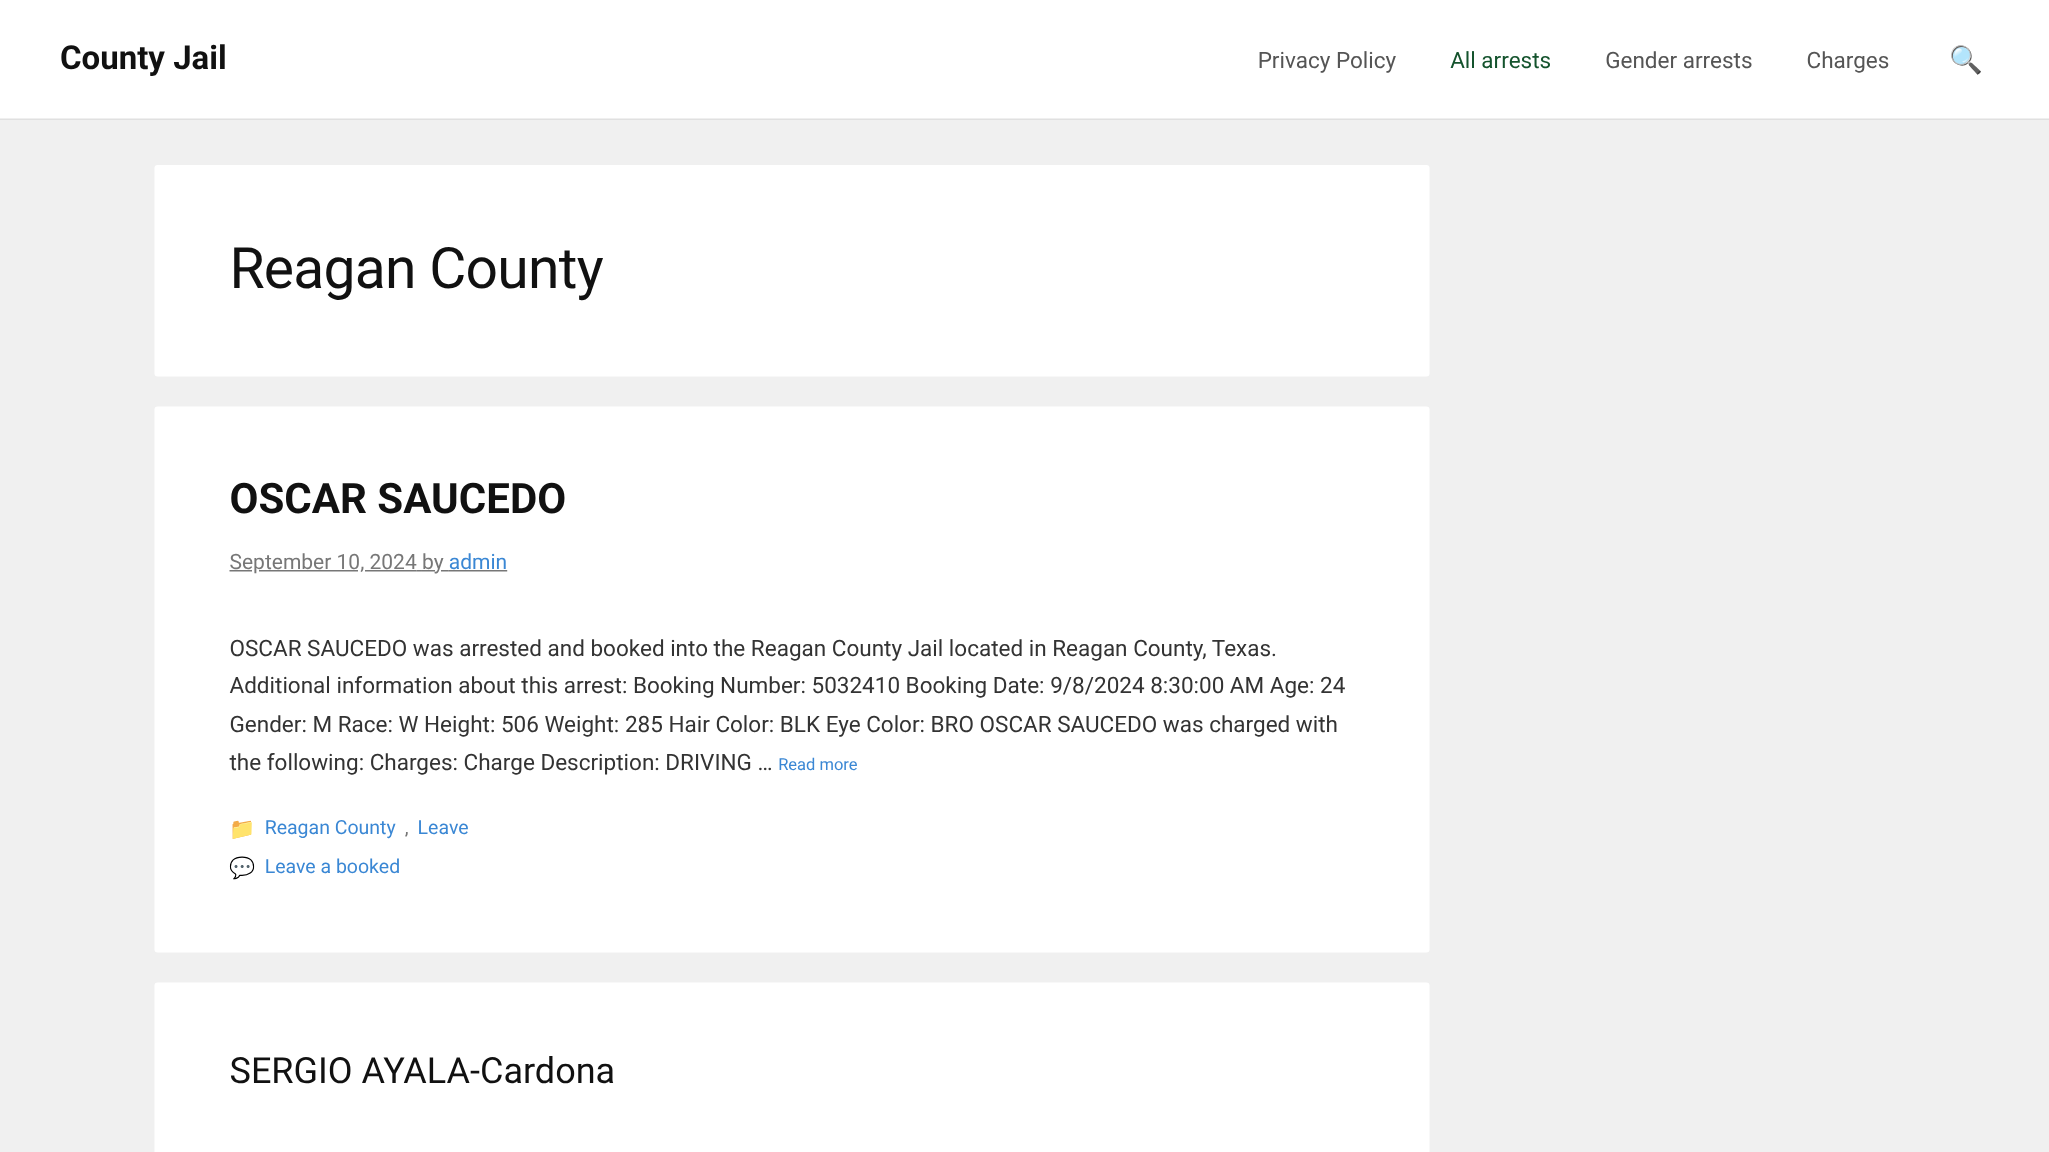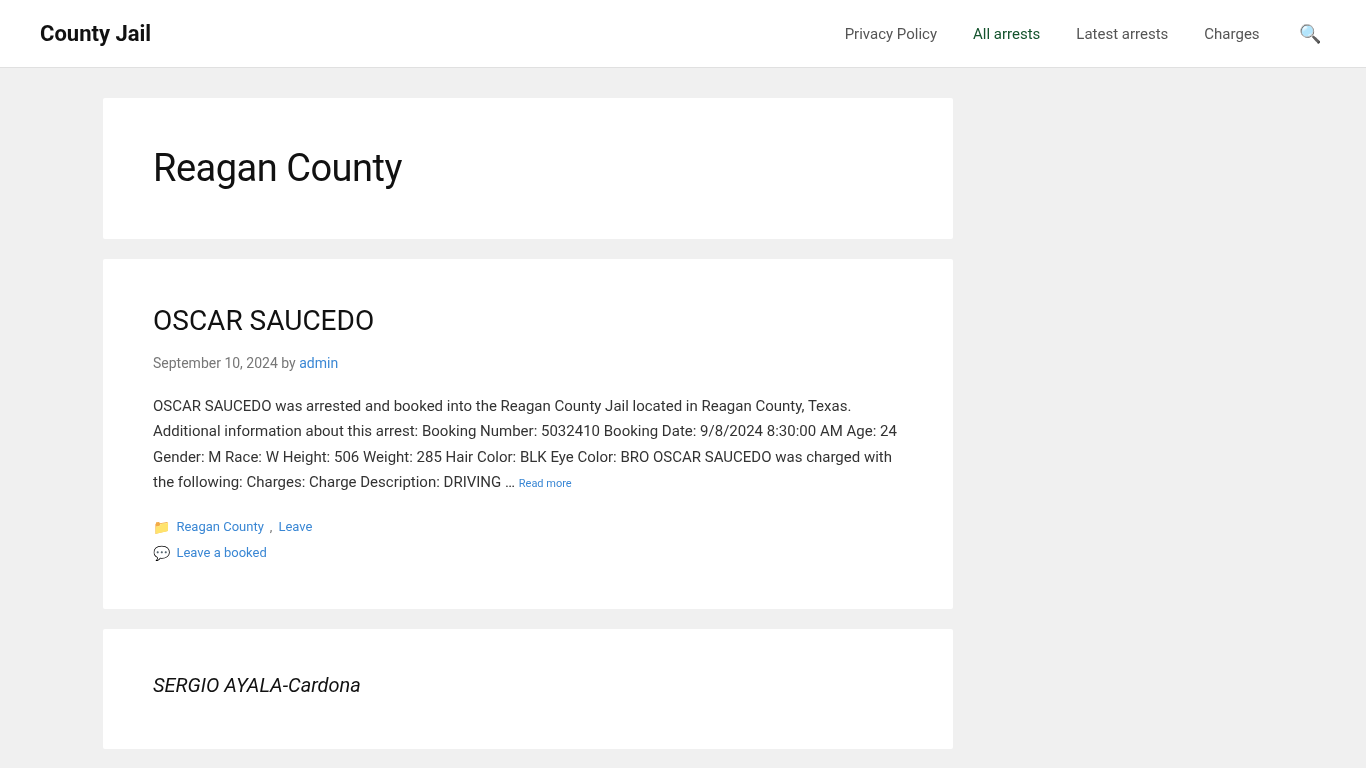--- a/index.html
+++ b/index.html
@@ -14,21 +14,21 @@
       color: #333;
       font-size: 16px;
       line-height: 1.6;
     }
 
     
     header {
       background: #fff;
       border-bottom: 1px solid #e0e0e0;
       padding: 13px 40px;
-      height: 68px;
+      height: 80px;
       display: flex;
       align-items: center;
       justify-content: space-between;
       position: sticky;
       top: 0;
       z-index: 100;
     }
 
     .site-title {
       font-size: 22px;
@@ -96,31 +96,32 @@
     
     .article-card {
       background: #fff;
       padding: 40px 50px;
       margin-bottom: 20px;
       border-radius: 2px;
     }
 
     .article-title {
       font-size: 28px;
-      font-weight: 400;
+      font-weight: 700;
       color: #111;
       margin-bottom: 8px;
       text-decoration: none;
       display: block;
     }
 
     .article-meta {
       font-size: 14px;
       color: #777;
-      margin-bottom: 20px;
+      margin-bottom: 34px;
+      text-decoration: underline;
     }
 
     .article-meta a {
       color: #3a87d4;
       text-decoration: none;
     }
 
     .article-excerpt {
       font-size: 15px;
       color: #333;
@@ -151,43 +152,42 @@
       color: #3a87d4;
       text-decoration: none;
     }
 
     .footer-icon {
       font-size: 14px;
     }
 
     
     .article-title-large {
-      font-size: 20px;
+      font-size: 24px;
       font-weight: 400;
       color: #111;
       text-decoration: none;
       display: block;
-      font-style: italic;
     }
 
     
     .sidebar {
       width: 280px;
       flex-shrink: 0;
     }
   </style>
 </head>
 <body>
 
 <header>
   <a class="site-title">County Jail</a>
   <nav>
     <a class="nav-link" href="#">Privacy Policy</a>
     <a class="nav-link active" href="#">All arrests</a>
-    <a class="nav-link" href="#">Latest arrests</a>
+    <a class="nav-link" href="#">Gender arrests</a>
     <a class="nav-link" href="#">Charges</a>
     <button class="search-icon-btn">
       <span>🔍</span>
     </button>
   </nav>
 </header>
 
 <div class="page-wrapper">
   <main class="main-content">
 

